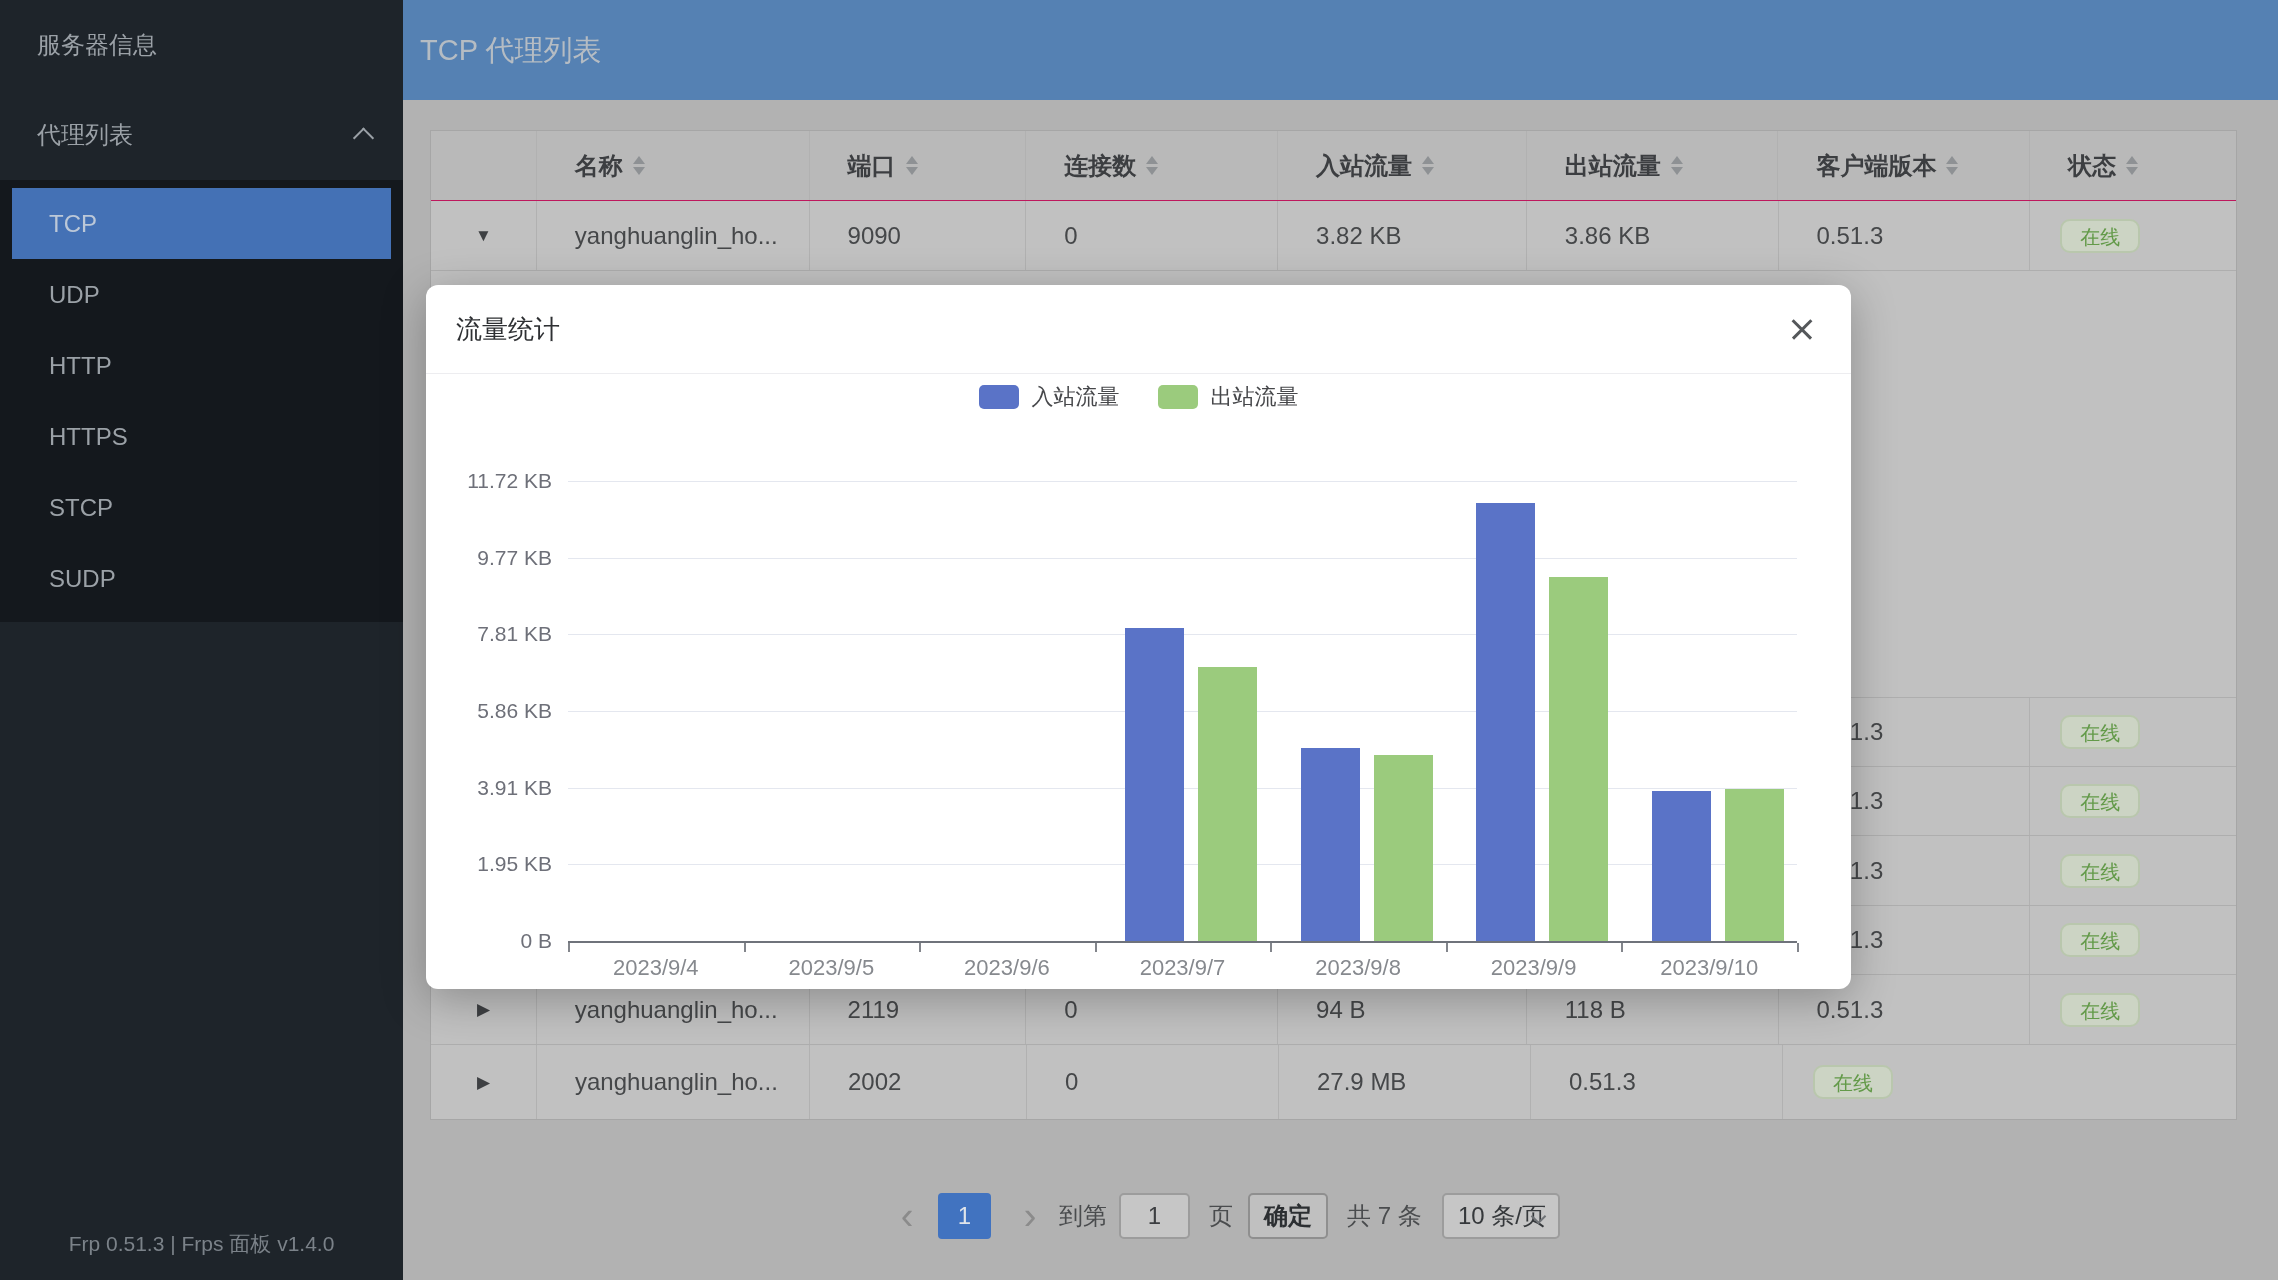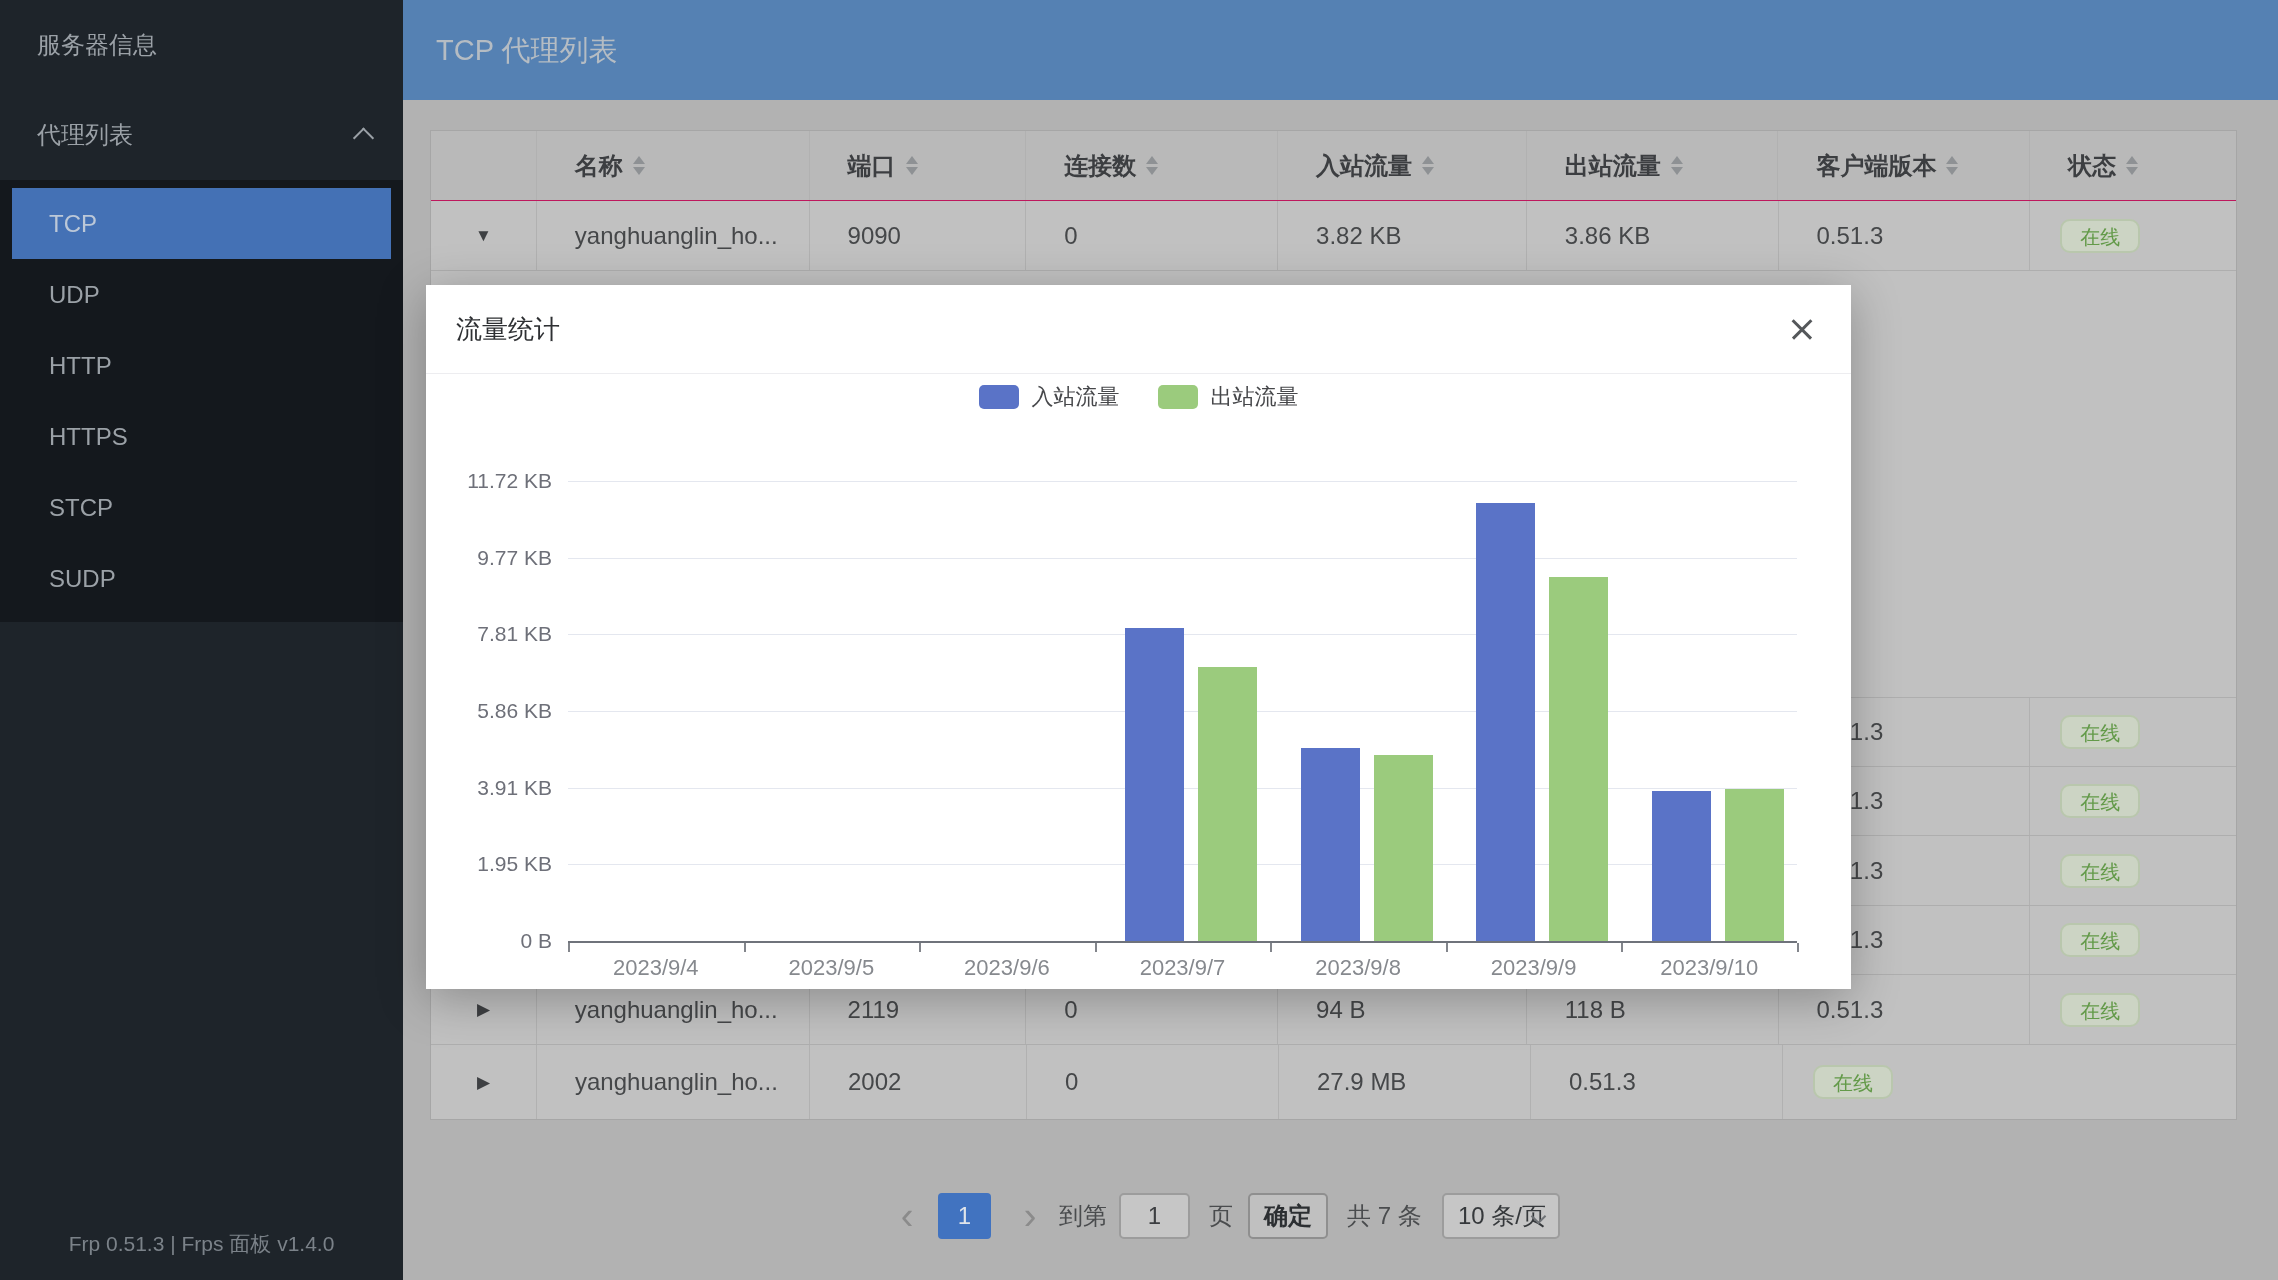--- a/index.html
+++ b/index.html
@@ -11,21 +11,21 @@
   .sb-title{height:100px;line-height:100px;text-align:center;font-size:30px;color:#c9ccd0;border-bottom:1px solid #171c21;}
   .sb-item{position:relative;height:90px;display:flex;align-items:center;padding-left:37px;font-size:24px;color:#9ba1a7;cursor:pointer;}
   .sb-chev{position:absolute;right:32px;top:50%;width:13px;height:13px;border-left:2px solid #9ba1a7;border-top:2px solid #9ba1a7;transform:translateY(-30%) rotate(45deg);}
   .submenu{background:#14181d;padding:8px 12px;}
   .sub-item{height:71px;display:flex;align-items:center;padding-left:37px;font-size:24px;color:#9ba1a7;cursor:pointer;}
   .sub-item.active{background:#4471b5;color:#bcc8d8;}
   .sb-footer{position:absolute;bottom:0;left:0;width:100%;height:62px;line-height:52px;text-align:center;font-size:21px;color:#7b8289;}
 
   
   .topbar{position:absolute;left:403px;top:0;width:1875px;height:100px;background:#5581b3;}
-  .topbar .title{line-height:100px;padding-left:33px;font-size:29px;color:#b5bcc3;}
+  .topbar .title{line-height:100px;padding-left:17px;font-size:29px;color:#b5bcc3;}
 
   
   .table{position:absolute;left:430px;top:130px;width:1807px;border:1px solid #a6a6a6;box-sizing:border-box;background:#c1c1c1;}
   .trow{display:flex;border-bottom:1px solid #aeaeae;box-sizing:border-box;background:#c1c1c1;}
   .trow:last-child{border-bottom:none;}
   .thead{background:#b9b9b9;border-bottom:1px solid #be185d;}
   .tcell{display:flex;align-items:center;padding-left:38px;font-size:24px;color:#454749;border-right:1px solid #b1b1b1;box-sizing:border-box;overflow:hidden;white-space:nowrap;}
   .tcell:last-child{border-right:none;}
   .thead .tcell{font-weight:700;color:#3c3e41;}
   .cell-expand{justify-content:center;padding-left:0;}
@@ -43,21 +43,21 @@
   .pg{position:absolute;top:0;height:46px;display:flex;align-items:center;justify-content:center;box-sizing:border-box;}
   .pg-arrow{font-size:38px;color:#8b8b8b;cursor:pointer;}
   .pg-page{left:508px;width:53px;background:#4173c0;color:#dfe4ea;font-size:24px;border-radius:4px;cursor:pointer;}
   .pg-label{font-size:24px;color:#4a4c4e;}
   .pg-input{left:689px;width:71px;background:#c6c6c6;border:2px solid #9c9c9c;border-radius:5px;font-size:24px;color:#3c3e41;text-align:center;font-family:inherit;padding:0;}
   .pg-btn{left:818px;width:80px;background:#c0c0c0;border:2px solid #8f8f8f;border-radius:5px;font-size:24px;font-weight:600;color:#2c2f32;cursor:pointer;}
   .pg-select{left:1012px;width:118px;background:#c6c6c6;border:2px solid #9c9c9c;border-radius:5px;justify-content:flex-start;padding-left:14px;font-size:24px;color:#35383b;cursor:pointer;}
   .pg-select .chev{position:absolute;right:14px;top:16px;width:9px;height:9px;border-left:2px solid #6f7276;border-bottom:2px solid #6f7276;transform:rotate(-45deg);}
 
   
-  .modal{position:absolute;left:426px;top:285px;width:1425px;height:704px;background:#ffffff;border-radius:0;box-shadow:0 10px 45px rgba(0,0,0,.28);z-index:20;}
+  .modal{position:absolute;left:426px;top:285px;width:1425px;height:704px;background:#ffffff;border-radius:12px;box-shadow:0 10px 45px rgba(0,0,0,.28);z-index:20;}
   .m-head{position:relative;height:88px;border-bottom:1px solid #ededf0;}
   .m-title{position:absolute;left:30px;top:0;line-height:88px;font-size:26px;color:#2e3033;}
   .m-close{position:absolute;right:34px;top:29px;width:30px;height:30px;cursor:pointer;}
   .m-close i{position:absolute;left:2px;top:14px;width:26px;height:2.5px;background:#54575a;}
   .m-close i:first-child{transform:rotate(45deg);}
   .m-close i:last-child{transform:rotate(-45deg);}
   .legend{position:absolute;left:0;top:97px;width:100%;display:flex;justify-content:center;gap:38px;}
   .lg-item{display:flex;align-items:center;gap:13px;cursor:pointer;}
   .lg-swatch{width:40px;height:24px;border-radius:5px;}
   .lg-label{font-size:22px;color:#46474a;}

